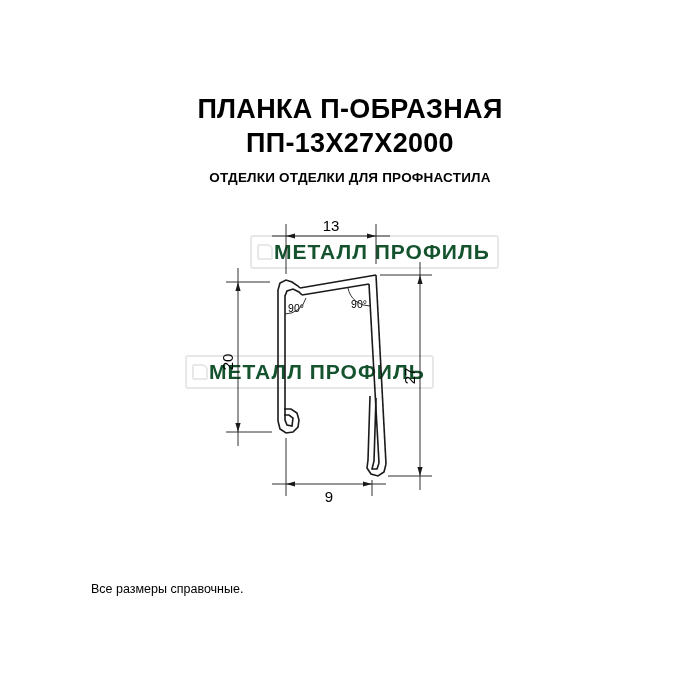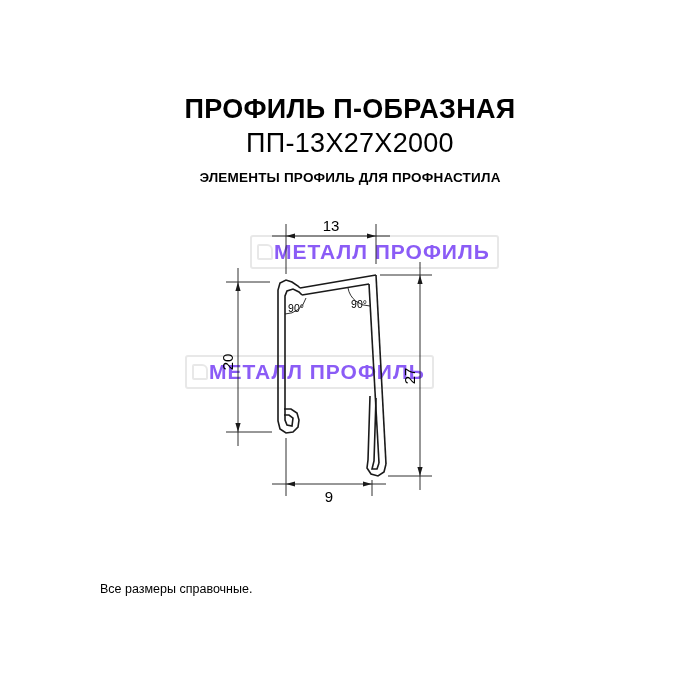--- a/index.html
+++ b/index.html
@@ -29,21 +29,21 @@
     text-align: center;
   }
   .title-line1 {
     font-size: 27px;
     font-weight: bold;
     letter-spacing: 0.3px;
     line-height: 34px;
   }
   .title-line2 {
     font-size: 27px;
-    font-weight: normal;
+    font-weight: bold;
     letter-spacing: 0.3px;
     line-height: 34px;
   }
   .subtitle {
     margin-top: 10px;
     font-size: 13.5px;
     font-weight: bold;
     letter-spacing: 0.2px;
   }
   .drawing {
@@ -53,21 +53,21 @@
     width: 360px;
     height: 320px;
   }
   .watermarks {
     position: absolute;
     inset: 0;
     pointer-events: none;
   }
   .wm {
     position: absolute;
-    color: #8b5cf6;
+    color: #14532d;
     font-weight: bold;
     font-size: 21px;
     letter-spacing: 1px;
     white-space: nowrap;
     font-family: "Liberation Sans", sans-serif;
   }
   .wm .wm-box {
     display: inline-block;
     border: 2px solid #e8e8e8;
     border-radius: 3px;
@@ -81,21 +81,21 @@
     top: 7px;
     width: 12px;
     height: 12px;
     border: 2px solid #e8e8e8;
     border-radius: 2px 6px 2px 2px;
   }
   .wm1 { top: 235px; left: 250px; }
   .wm2 { top: 355px; left: 185px; }
   .notes {
     position: absolute;
-    left: 100px;
+    left: 91px;
     top: 580px;
     font-size: 12.5px;
     line-height: 19px;
   }
   .notes div { white-space: nowrap; }
   svg { display: block; }
   .dimtext {
     font-family: "Liberation Sans", sans-serif;
     font-size: 15px;
     fill: #000000;
@@ -114,23 +114,23 @@
   <div class="watermarks">
     <div class="wm wm1">
       <span class="wm-box">МЕТАЛЛ ПРОФИЛЬ</span>
     </div>
     <div class="wm wm2">
       <span class="wm-box">МЕТАЛЛ ПРОФИЛЬ</span>
     </div>
   </div>
 
   <div class="header">
-    <div class="title-line1">ПРОФИЛЬ П-ОБРАЗНАЯ</div>
+    <div class="title-line1">ПЛАНКА П-ОБРАЗНАЯ</div>
     <div class="title-line2">ПП-13Х27Х2000</div>
-    <div class="subtitle">ЭЛЕМЕНТЫ ПРОФИЛЬ ДЛЯ ПРОФНАСТИЛА</div>
+    <div class="subtitle">ОТДЕЛКИ ОТДЕЛКИ ДЛЯ ПРОФНАСТИЛА</div>
   </div>
 
   <div class="drawing">
     <svg width="360" height="320" viewBox="0 0 360 320">
 
       <g fill="none" stroke="#1a1a1a" stroke-width="1.6" stroke-linejoin="miter" stroke-linecap="butt">
 
         <path d="M 120 82
                  L 118 80
                  L 112 76

